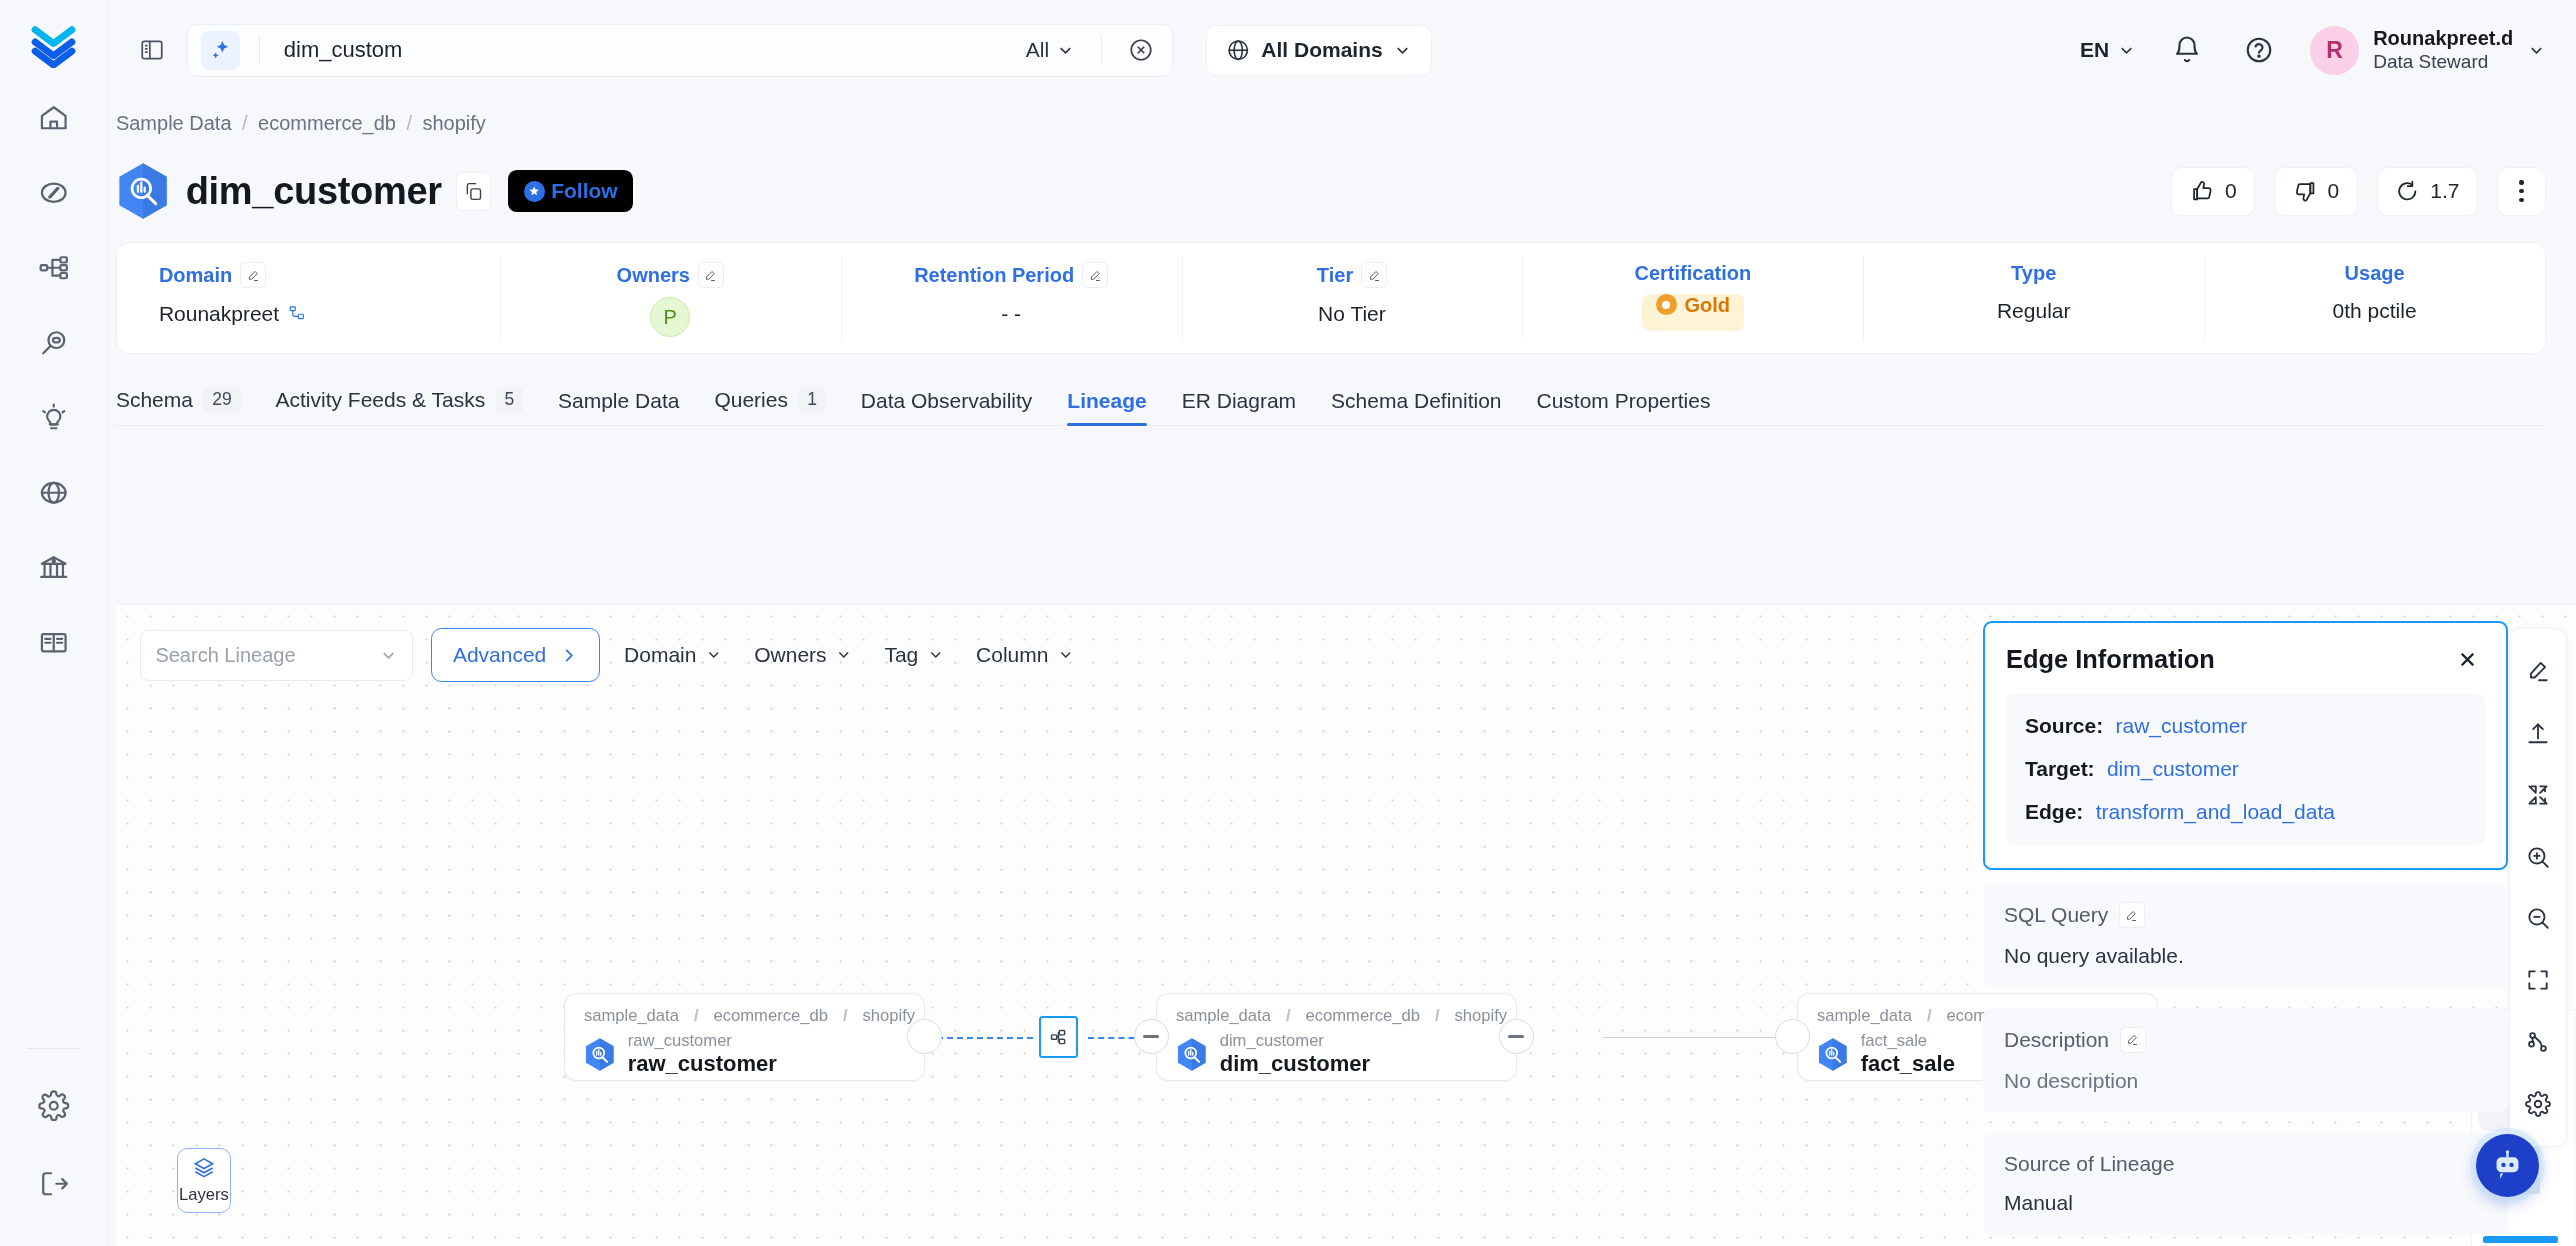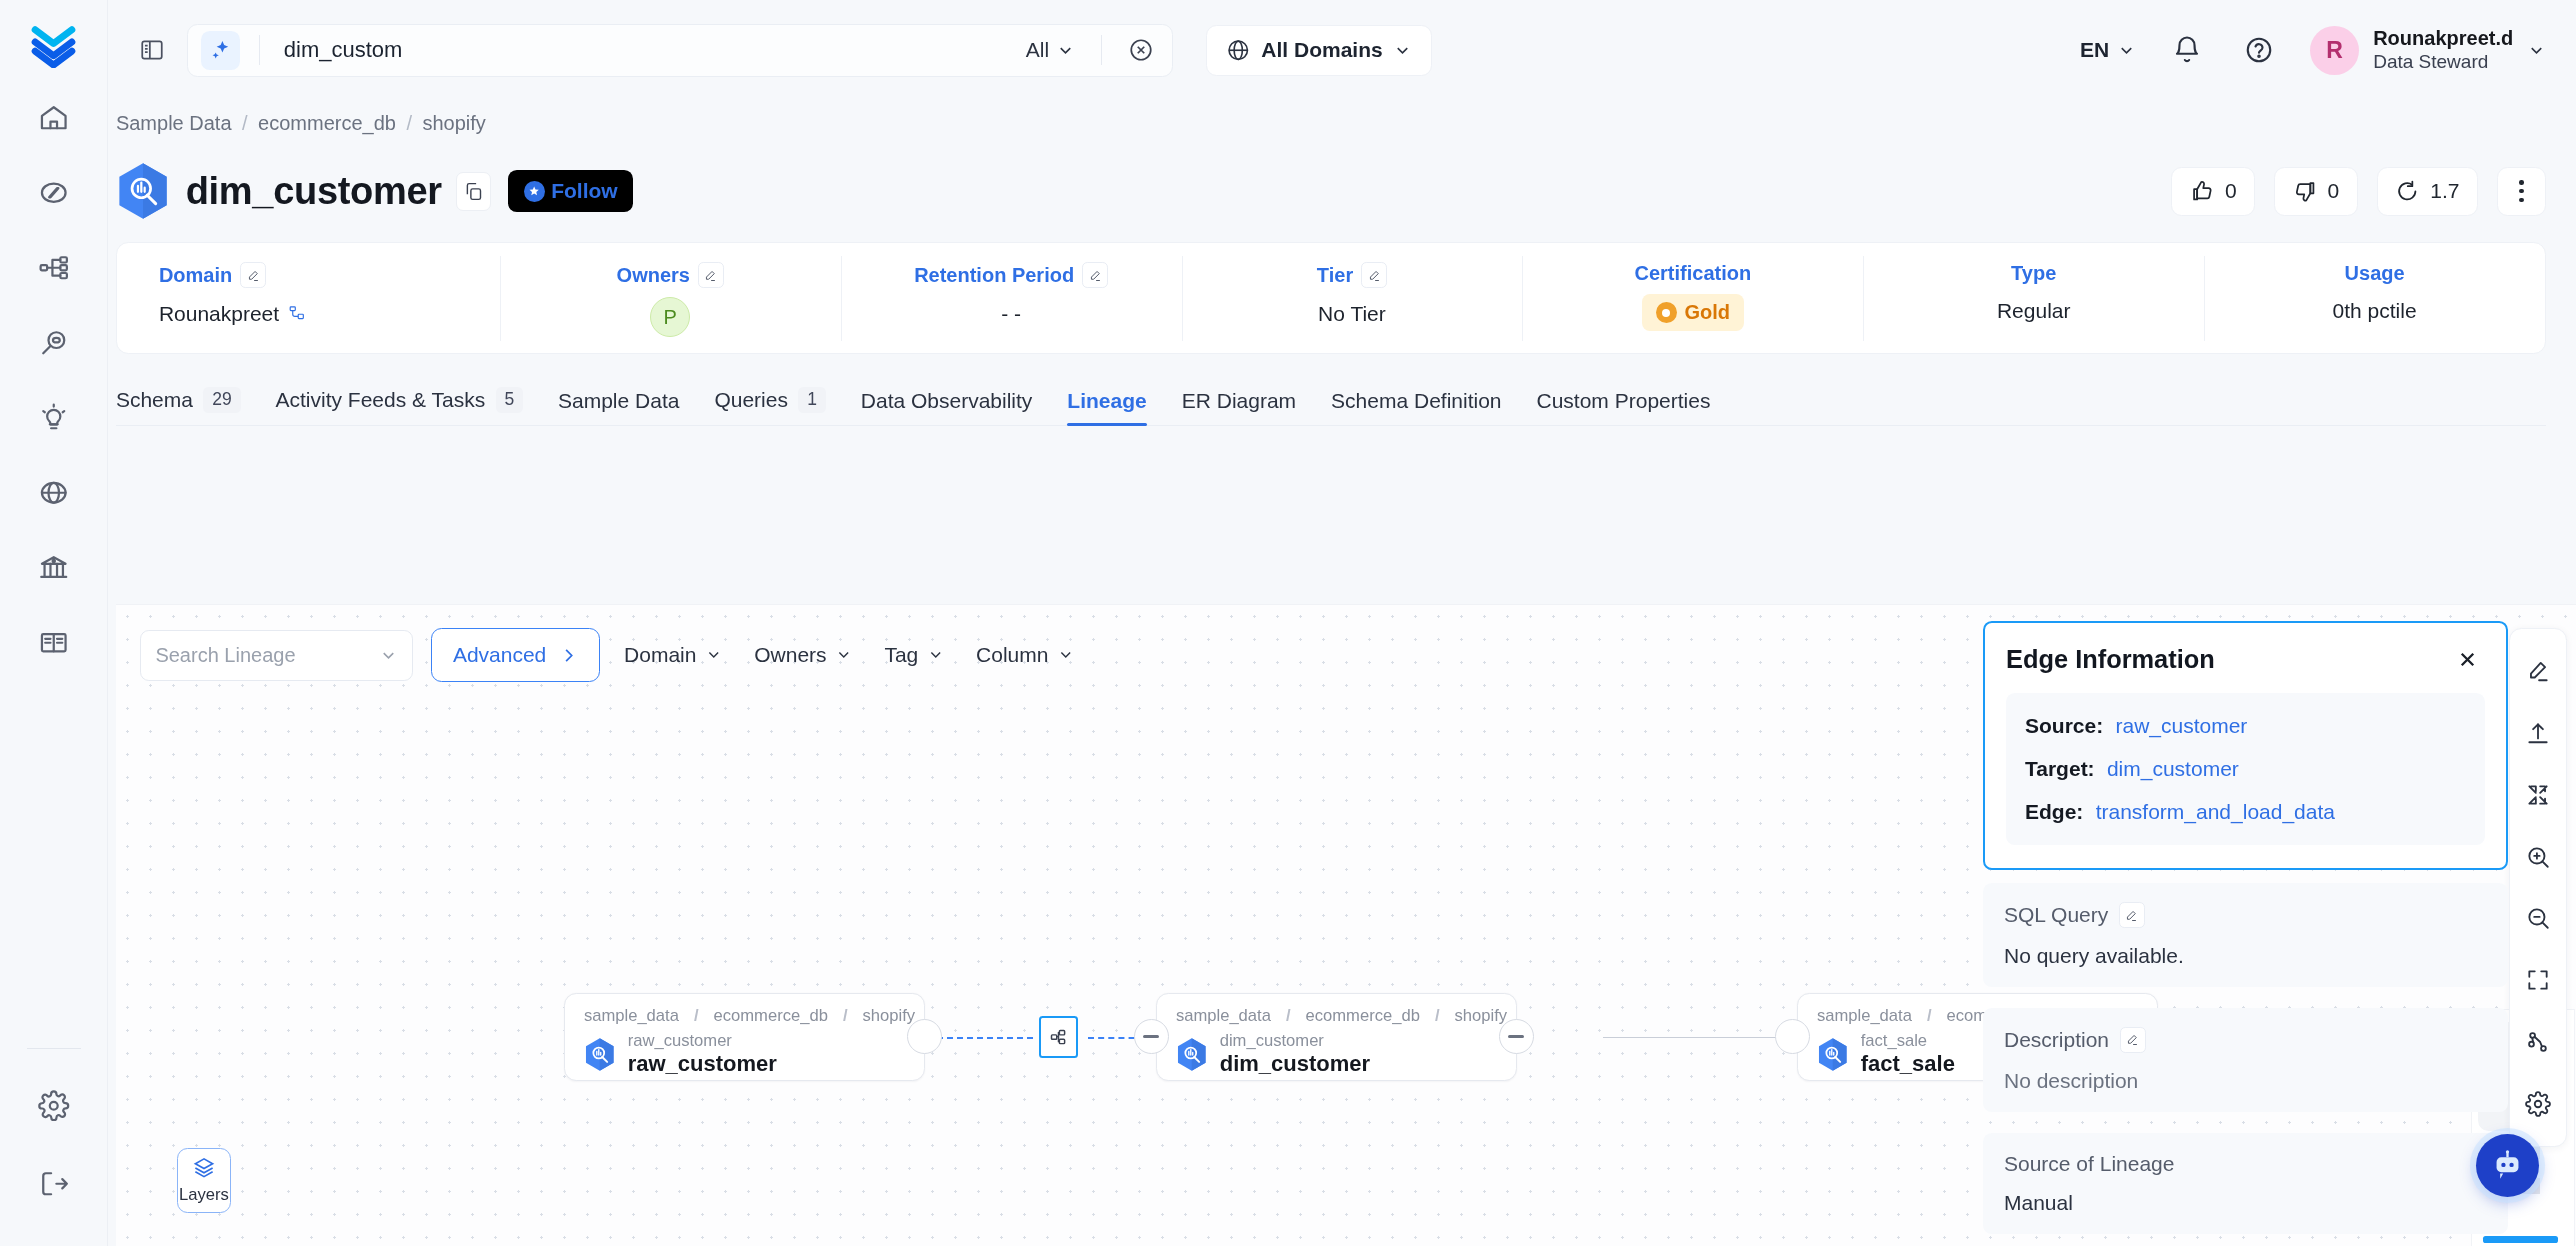--- a/index.html
+++ b/index.html
@@ -122,21 +122,21 @@
   .edit-sq { width: 26px; height: 26px; border:0.9px solid #e9edf4; border-radius:5.3px; display:flex; align-items:center; justify-content:center; background:#fff; }
   .edit-sq svg { width:15px; height:15px; stroke:#555c6b; fill:none; stroke-width:1.6; }
   .meta-val { margin-top: 14px; font-size: 21px; color: #1d232d; display:flex; align-items:center; gap:8.8px; }
   .meta-val .sm-ic svg { width:17.5px; height:17.5px; stroke:#2f6fe4; fill:none; stroke-width:1.6; }
   .owner-av {
     width: 40px; height: 40px; border-radius:50%; background:#e6f7d4; border:0.9px solid #cdeba8;
     display:flex; align-items:center; justify-content:center; color:#4c8b1f; font-size:20px; margin-top:8.8px;
   }
   .gold {
     margin-top: 8.8px; background:#fff3d6; border-radius: 7.9px; height: 37px; padding: 0 14px;
-    display:flex; align-items:center; gap:7.9px; color:#d97706; font-size:20px; font-weight:600;
+    display:flex; gap:7.9px; color:#d97706; font-size:20px; font-weight:600;
   }
   .gold .g-ic { width:21px; height:21px; border-radius:50%; background:#f0a02a; display:flex; align-items:center; justify-content:center;}
   .gold .g-ic i { width:7.9px;height:7.9px;border-radius:50%;background:#fff; display:block;}
 
   
   .tabs { margin: 23px 30px 0 7.9px; border-bottom: 0.9px solid #eaeef4; display:flex; align-items:flex-end; gap: 35px; height: 49px; }
   .tab { display:flex; align-items:center; gap: 10.5px; font-size: 21px; color:#2b3240; padding-bottom: 12.3px; position: relative; margin-top: 14px; }
   .tab.active { color:#2f6fe4; font-weight:600; }
   .tab.active::after { content:""; position:absolute; left:0; right:0; bottom:-0.9px; height:3.5px; background:#2f6fe4; border-radius:1.8px; }
   .tab-badge { background:#f1f3f7; border-radius:5.3px; font-size:17.5px; color:#41475a; padding: 2.6px 8.8px; }

